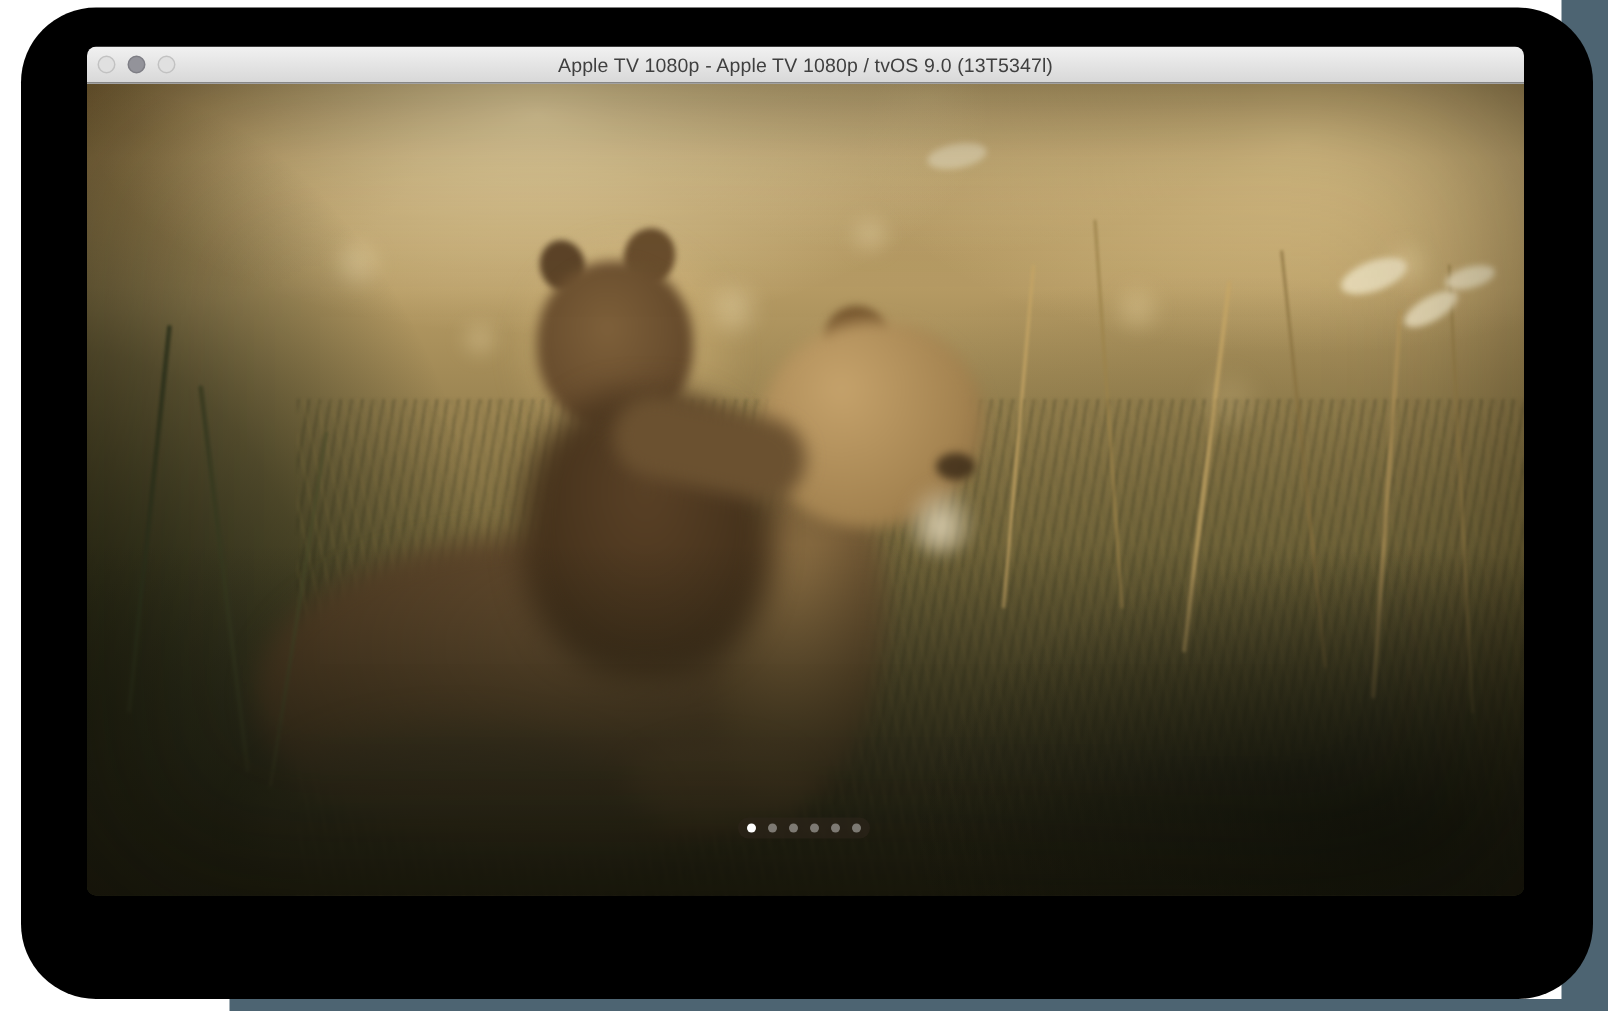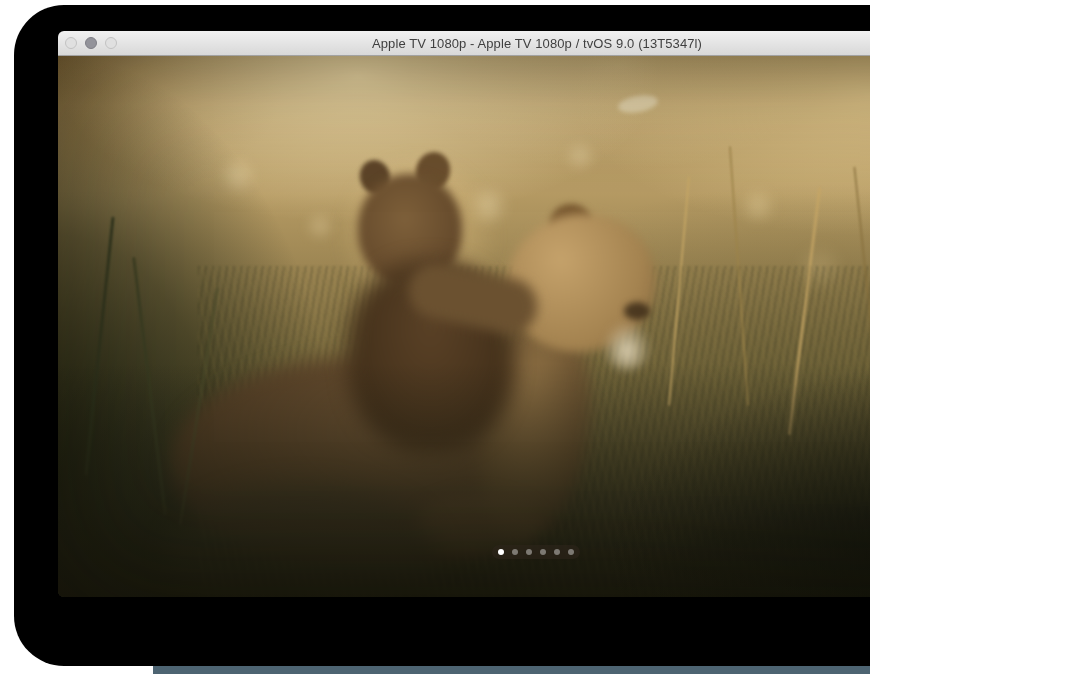--- a/index.html
+++ b/index.html
@@ -1,16 +1,16 @@
 <!DOCTYPE html>
 <html><head>
 <meta charset="utf-8">
 <style>
   html,body{margin:0;padding:0;background:#ffffff;}
-  .canvas{position:relative;width:870px;height:674px;background:#ffffff;overflow:hidden;
+  .canvas{position:relative;width:1072px;height:674px;background:#ffffff;overflow:hidden;
           font-family:"Liberation Sans",sans-serif;}
 
   
   .desk-right{position:absolute;left:1041px;top:0;width:31px;height:674px;background:#4d6472;}
   .desk-bottom{position:absolute;left:153px;top:666px;width:919px;height:8px;background:#4d6472;}
 
   
   .shadow{position:absolute;left:14px;top:5px;width:1048px;height:661px;background:#000000;border-radius:50px;}
 
   

